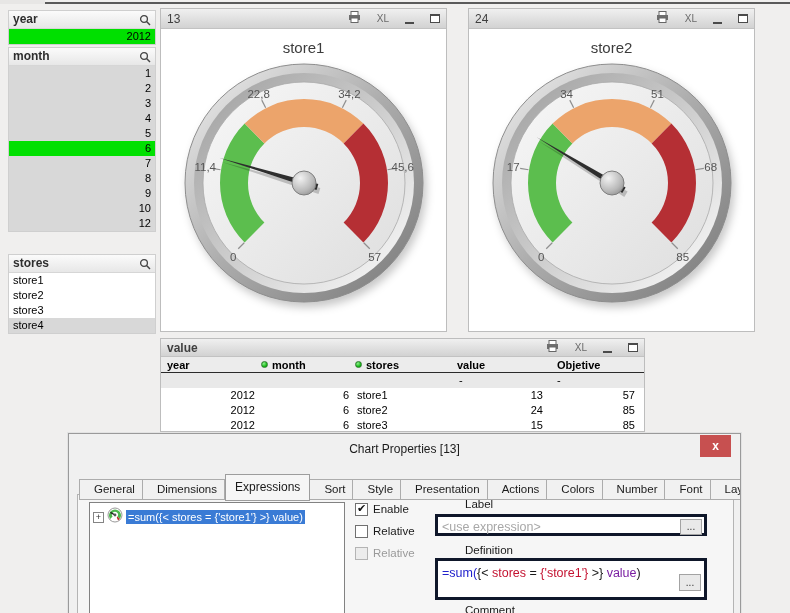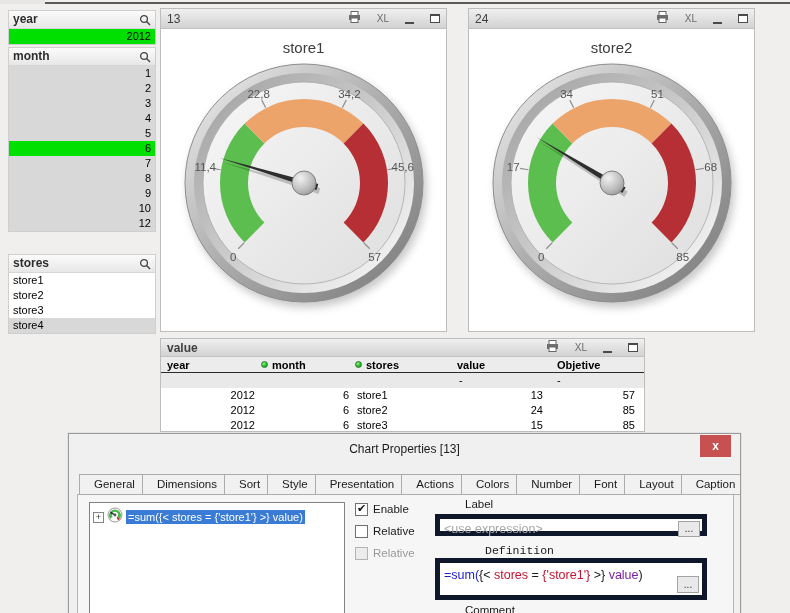--- a/index.html
+++ b/index.html
@@ -73,21 +73,21 @@
 
   .cb-group { position:absolute; left:286px; top:68px; }
   .cb-item { display:flex; align-items:center; height:14px; margin-bottom:8px; }
   .cb-box { width:13px; height:13px; border:1px solid #707070; background:#fff; position:relative; flex:0 0 auto; }
   .cb-box.checked::after { content:"✔"; position:absolute; left:1px; top:-2px; font-size:11px; color:#111; }
   .cb-item.disabled .cb-box { border-color:#b4b4b4; background:#ececec; }
   .cb-item.disabled .cb-label { color:#9a9a9a; }
   .cb-label { font-size:11.5px; margin-left:5px; color:#1a1a1a; }
 
   .fld-label { position:absolute; font-size:11.5px; color:#1a1a1a;padding-left:28px; }
-  .fld-input { position:absolute; background:#fff; border:5px solid #0f172a; font-size:12px; }
+  .fld-input { position:absolute; background:#fff; border:3px solid #0f172a; font-size:12px; }
   .placeholder { color:#a8a8a8; padding:3px 4px; display:block; font-size:12.5px; }
   .dots-btn { position:absolute; width:22px; background:#e9e9e9; border:1px solid #a3a3a3;
               font-size:10px; text-align:center; color:#333; line-height:13px; }
   .def-text { padding:5px 4px; font-size:12.5px; white-space:nowrap; }
 </style>
 </head>
 <body>
 
 <div class="toptab"></div>
 <div class="topline"></div>
@@ -335,20 +335,21 @@
     </div>
 </div>
 
 <div class="dialog">
   <div class="dlg-title">Chart Properties [13]</div>
   <div class="dlg-close">x</div>
   <div class="panel"></div>
   <div class="tabs">
       <div class="tab">General</div>
       <div class="tab">Dimensions</div>
+      <div class="tab active">Expressions</div>
       <div class="tab">Sort</div>
       <div class="tab">Style</div>
       <div class="tab">Presentation</div>
       <div class="tab">Actions</div>
       <div class="tab">Colors</div>
       <div class="tab">Number</div>
       <div class="tab">Font</div>
       <div class="tab">Layout</div>
       <div class="tab">Caption</div>
     </div>
@@ -383,20 +384,20 @@
         <span class="cb-label">Relative</span>
       </div>
     </div>
 
   <div class="fld-label" style="left:368px; top:64px;">Label</div>
   <div class="fld-input" style="left:366px; top:80px; width:272px; height:22px;">
     <span class="placeholder">&lt;use expression&gt;</span>
     <span class="dots-btn" style="right:2px; top:2px; height:16px;">...</span>
   </div>
 
-  <div class="fld-label" style="left:388px; top:110px;font-family:Liberation Mono, monospace;">Definition</div>
+  <div class="fld-label" style="left:368px; top:110px;">Definition</div>
   <div class="fld-input" style="left:366px; top:124px; width:272px; height:42px;">
     <div class="def-text"><span style="color: rgb(34, 34, 204);">=sum(</span><span style="color: rgb(26, 26, 26);">{&lt; </span><span style="color: rgb(196, 18, 48);">stores</span><span style="color: rgb(26, 26, 26);"> = </span><span style="color: rgb(196, 18, 48);">{'store1'}</span><span style="color: rgb(26, 26, 26);"> &gt;} </span><span style="color: rgb(122, 31, 162);">value</span><span style="color: rgb(26, 26, 26);">)</span></div>
     <span class="dots-btn" style="right:3px; top:13px; height:17px; line-height:15px;">...</span>
   </div>
 
   <div class="fld-label" style="left:368px; top:170px;">Comment</div>
 </div>
 
 </body></html>

